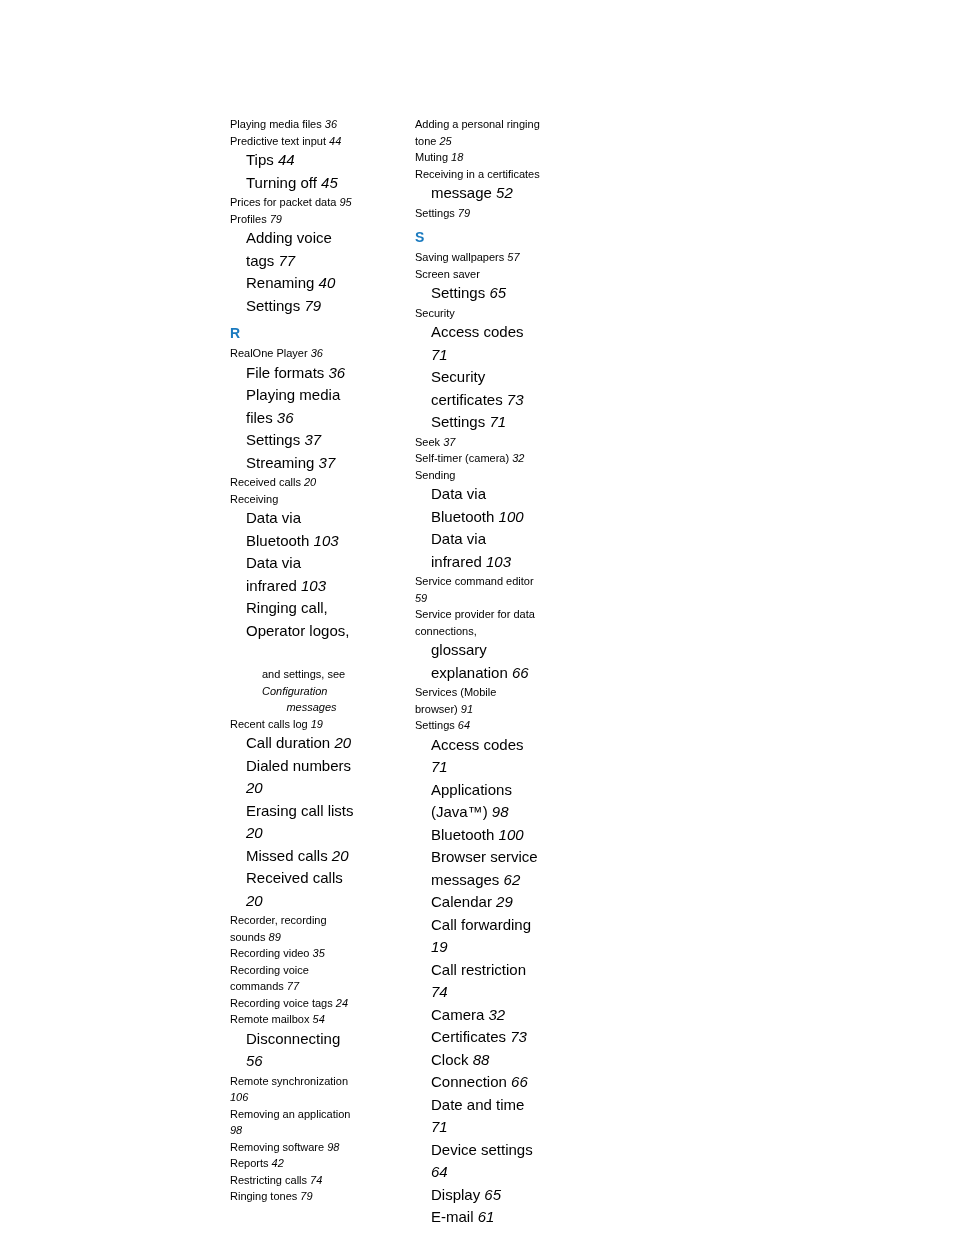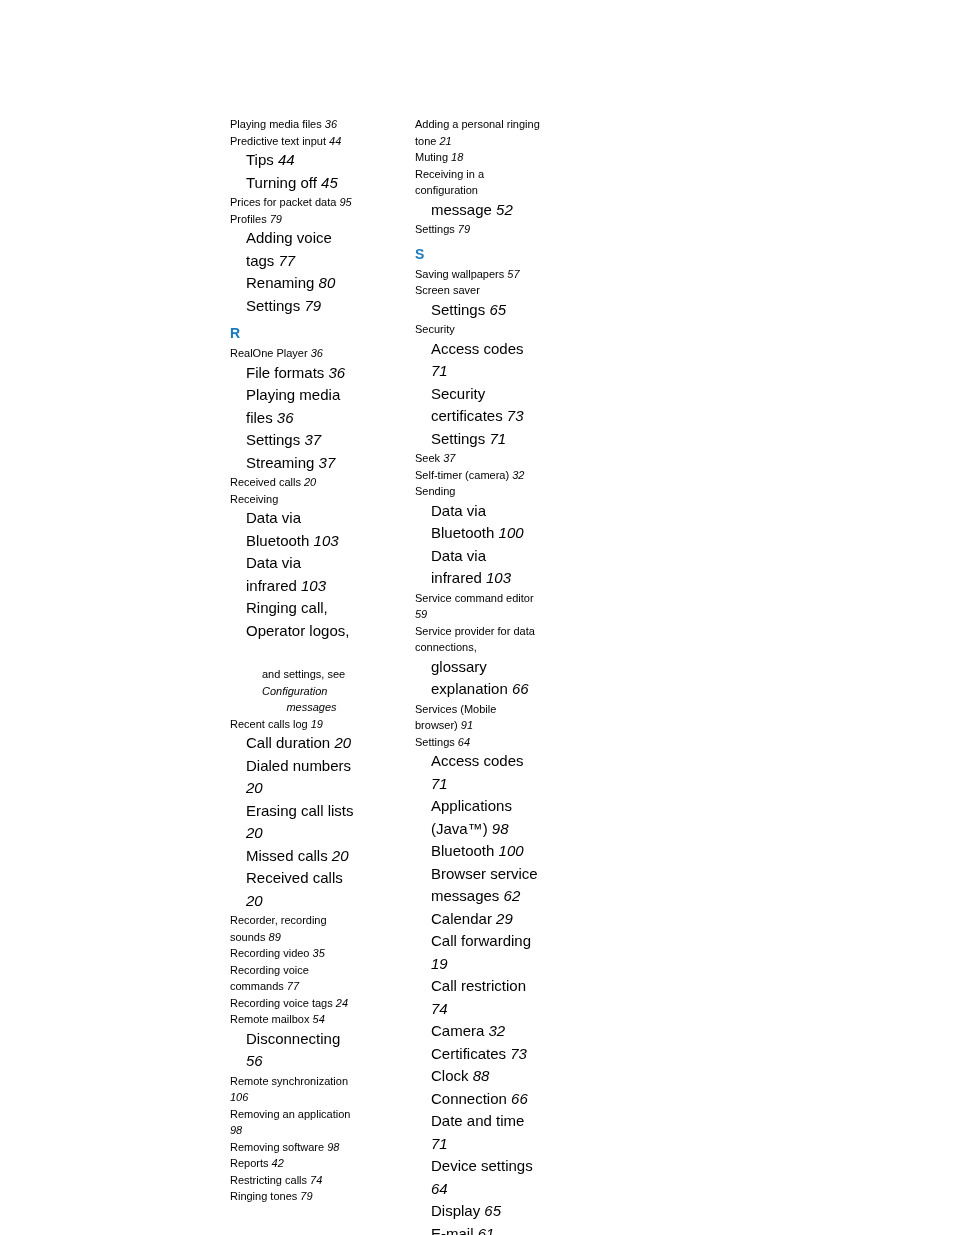--- a/index.html
+++ b/index.html
@@ -79,21 +79,21 @@
 
     <div class="col">
 
       <div class="entry entry-top">Playing media files <em>36</em></div>
       <div class="entry entry-top">Predictive text input <em>44</em></div>
       <div class="entry entry-sub1">Tips <em>44</em></div>
       <div class="entry entry-sub1">Turning off <em>45</em></div>
       <div class="entry entry-top">Prices for packet data <em>95</em></div>
       <div class="entry entry-top">Profiles <em>79</em></div>
       <div class="entry entry-sub1">Adding voice tags <em>77</em></div>
-      <div class="entry entry-sub1">Renaming <em>80</em></div>
+      <div class="entry entry-sub1">Renaming <em>40</em></div>
       <div class="entry entry-sub1">Settings <em>79</em></div>
 
       <div class="section-letter">R</div>
       <div class="entry entry-top">RealOne Player <em>36</em></div>
       <div class="entry entry-sub1">File formats <em>36</em></div>
       <div class="entry entry-sub1">Playing media files <em>36</em></div>
       <div class="entry entry-sub1">Settings <em>37</em></div>
       <div class="entry entry-sub1">Streaming <em>37</em></div>
       <div class="entry entry-top">Received calls <em>20</em></div>
       <div class="entry entry-top">Receiving</div>
@@ -116,23 +116,23 @@
       <div class="entry entry-top">Remote synchronization <em>106</em></div>
       <div class="entry entry-top">Removing an application <em>98</em></div>
       <div class="entry entry-top">Removing software <em>98</em></div>
       <div class="entry entry-top">Reports <em>42</em></div>
       <div class="entry entry-top">Restricting calls <em>74</em></div>
       <div class="entry entry-top">Ringing tones <em>79</em></div>
     </div>
 
     <div class="col">
 
-      <div class="entry entry-top">Adding a personal ringing tone <em>21</em></div>
+      <div class="entry entry-top">Adding a personal ringing tone <em>25</em></div>
       <div class="entry entry-top">Muting <em>18</em></div>
-      <div class="entry entry-top">Receiving in a configuration</div>
+      <div class="entry entry-top">Receiving in a certificates</div>
       <div class="entry entry-sub1">message <em>52</em></div>
       <div class="entry entry-top">Settings <em>79</em></div>
 
       <div class="section-letter">S</div>
       <div class="entry entry-top">Saving wallpapers <em>57</em></div>
       <div class="entry entry-top">Screen saver</div>
       <div class="entry entry-sub1">Settings <em>65</em></div>
       <div class="entry entry-top">Security</div>
       <div class="entry entry-sub1">Access codes <em>71</em></div>
       <div class="entry entry-sub1">Security certificates <em>73</em></div>

